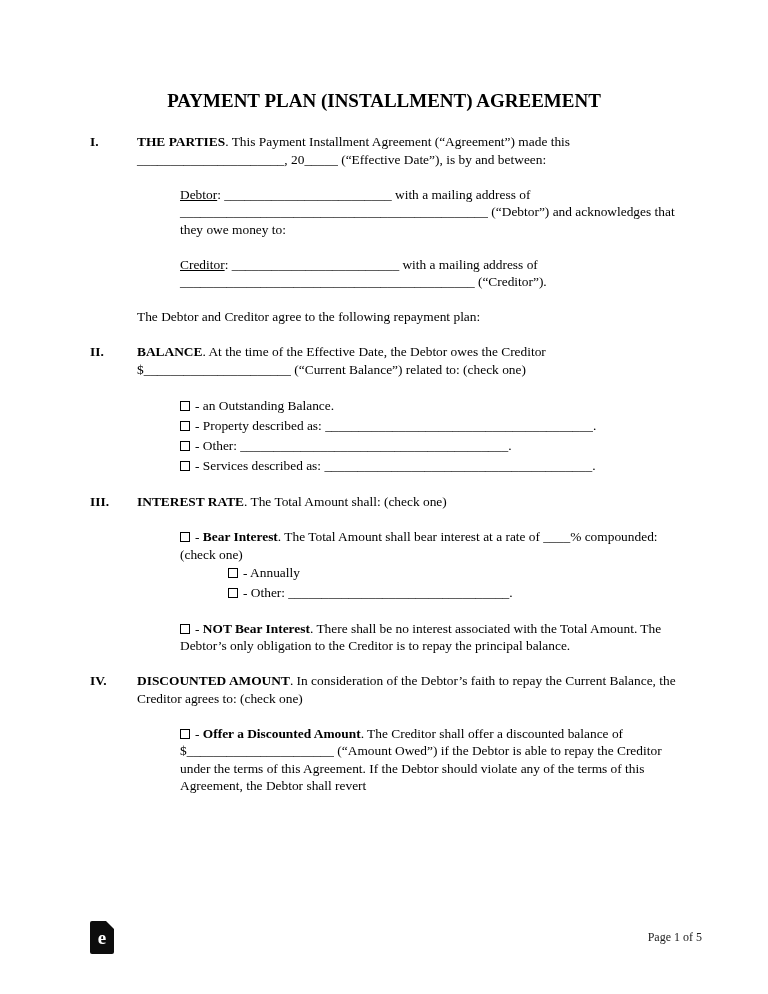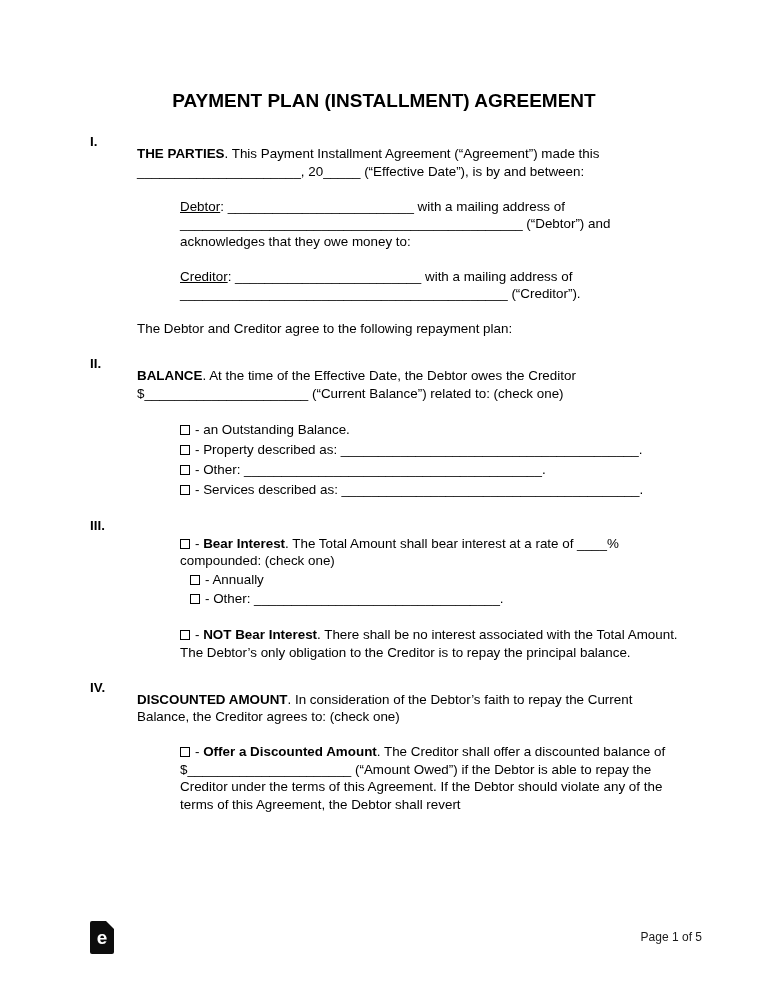--- a/index.html
+++ b/index.html
@@ -3,42 +3,42 @@
 <meta charset="utf-8">
 <style>
   * { box-sizing: border-box; }
   html, body { margin: 0; padding: 0; background: #ffffff; }
   .page {
     position: relative;
     width: 768px;
     height: 994px;
     background: #ffffff;
     color: #000000;
-    font-family: Liberation Sans, sans-serif;
+    font-family: Liberation Serif, serif;
     font-size: 13.4px;
     line-height: 17.5px;
     overflow: hidden;
   }
   .content { padding: 90px 90px 0 90px; }
   .doc-title {
     margin: 0 0 21px 0;
     font-size: 19px;
     line-height: 22px;
     font-weight: 700;
     text-align: center;
     white-space: nowrap;
   }
   .sec { display: flex; margin: 17.5px 0 0 0; }
   .sec.first { margin-top: 0; }
   .sec .num { flex: none; width: 47px; font-weight: 700; }
   .sec .body { flex: 1; min-width: 0; }
   .para { margin: 17.5px 0 0 0; }
-  .para.first { margin-top: 12px; }
+  .para.first { margin-top: 0; }
   .ind1 { margin-left: 43px; }
-  .ind2 { margin-left: 53px; }
+  .ind2 { margin-left: 91px; }
   .opts { margin-top: 17.5px; }
   .opt { line-height: 20px; }
   .opt.sub { line-height: 19.5px; }
   b { font-weight: 700; }
   u { text-decoration: underline; }
   .cb {
     display: inline-block;
     width: 10px;
     height: 10px;
     border: 1.4px solid #000;
@@ -107,20 +107,21 @@
           <div class="opt ind1"><span class="cb"></span><span>- Property described as: ________________________________________.</span></div>
           <div class="opt ind1"><span class="cb"></span><span>- Other: ________________________________________.</span></div>
           <div class="opt ind1"><span class="cb"></span><span>- Services described as: ________________________________________.</span></div>
         </div>
       </div>
     </div>
 
     <div class="sec">
       <div class="num">III.</div>
       <div class="body">
+        <div class="para first"><b>INTEREST RATE</b><span>. The Total Amount shall: (check one)</span></div>
         <div class="para ind1"><span class="cb"></span><span>- </span><b>Bear Interest</b><span>. The Total Amount shall bear interest at a rate of ____% compounded: (check one)</span></div>
         <div class="opt sub ind2"><span class="cb"></span><span>- Annually</span></div>
         <div class="opt sub ind2"><span class="cb"></span><span>- Other: _________________________________.</span></div>
         <div class="para ind1"><span class="cb"></span><span>- </span><b>NOT Bear Interest</b><span>. There shall be no interest associated with the Total Amount. The Debtor’s only obligation to the Creditor is to repay the principal balance.</span></div>
       </div>
     </div>
 
     <div class="sec">
       <div class="num">IV.</div>
       <div class="body">

